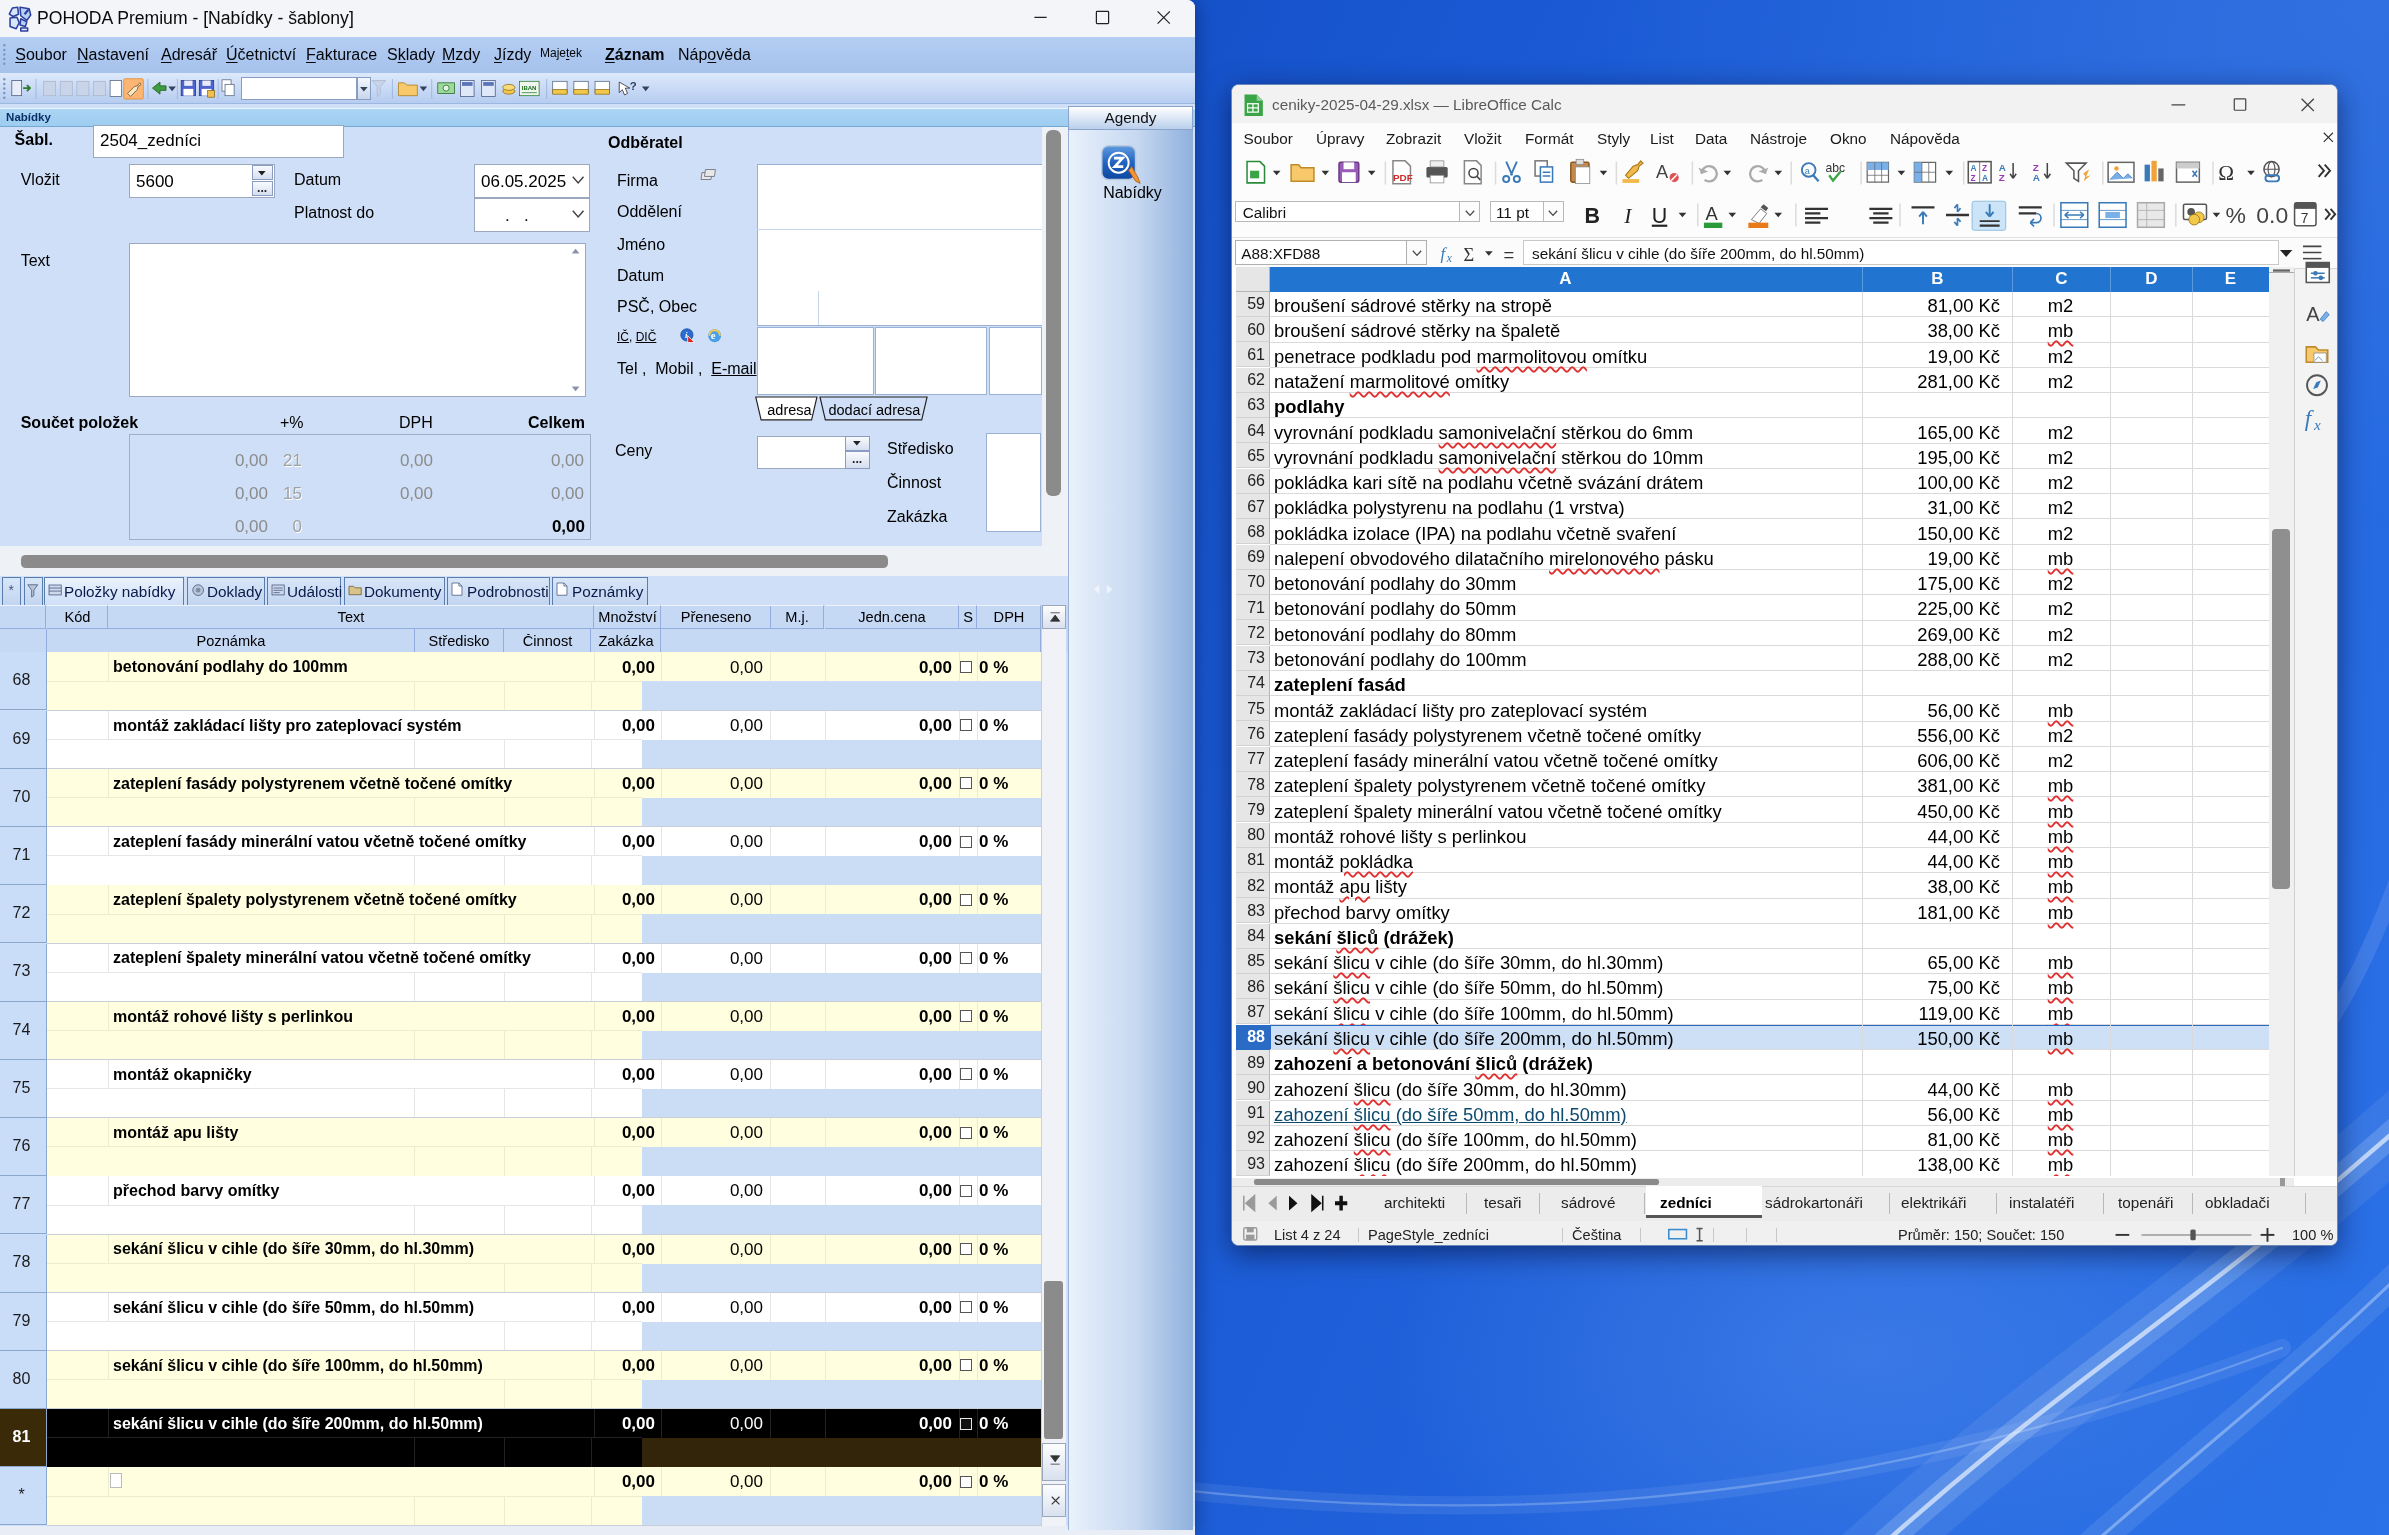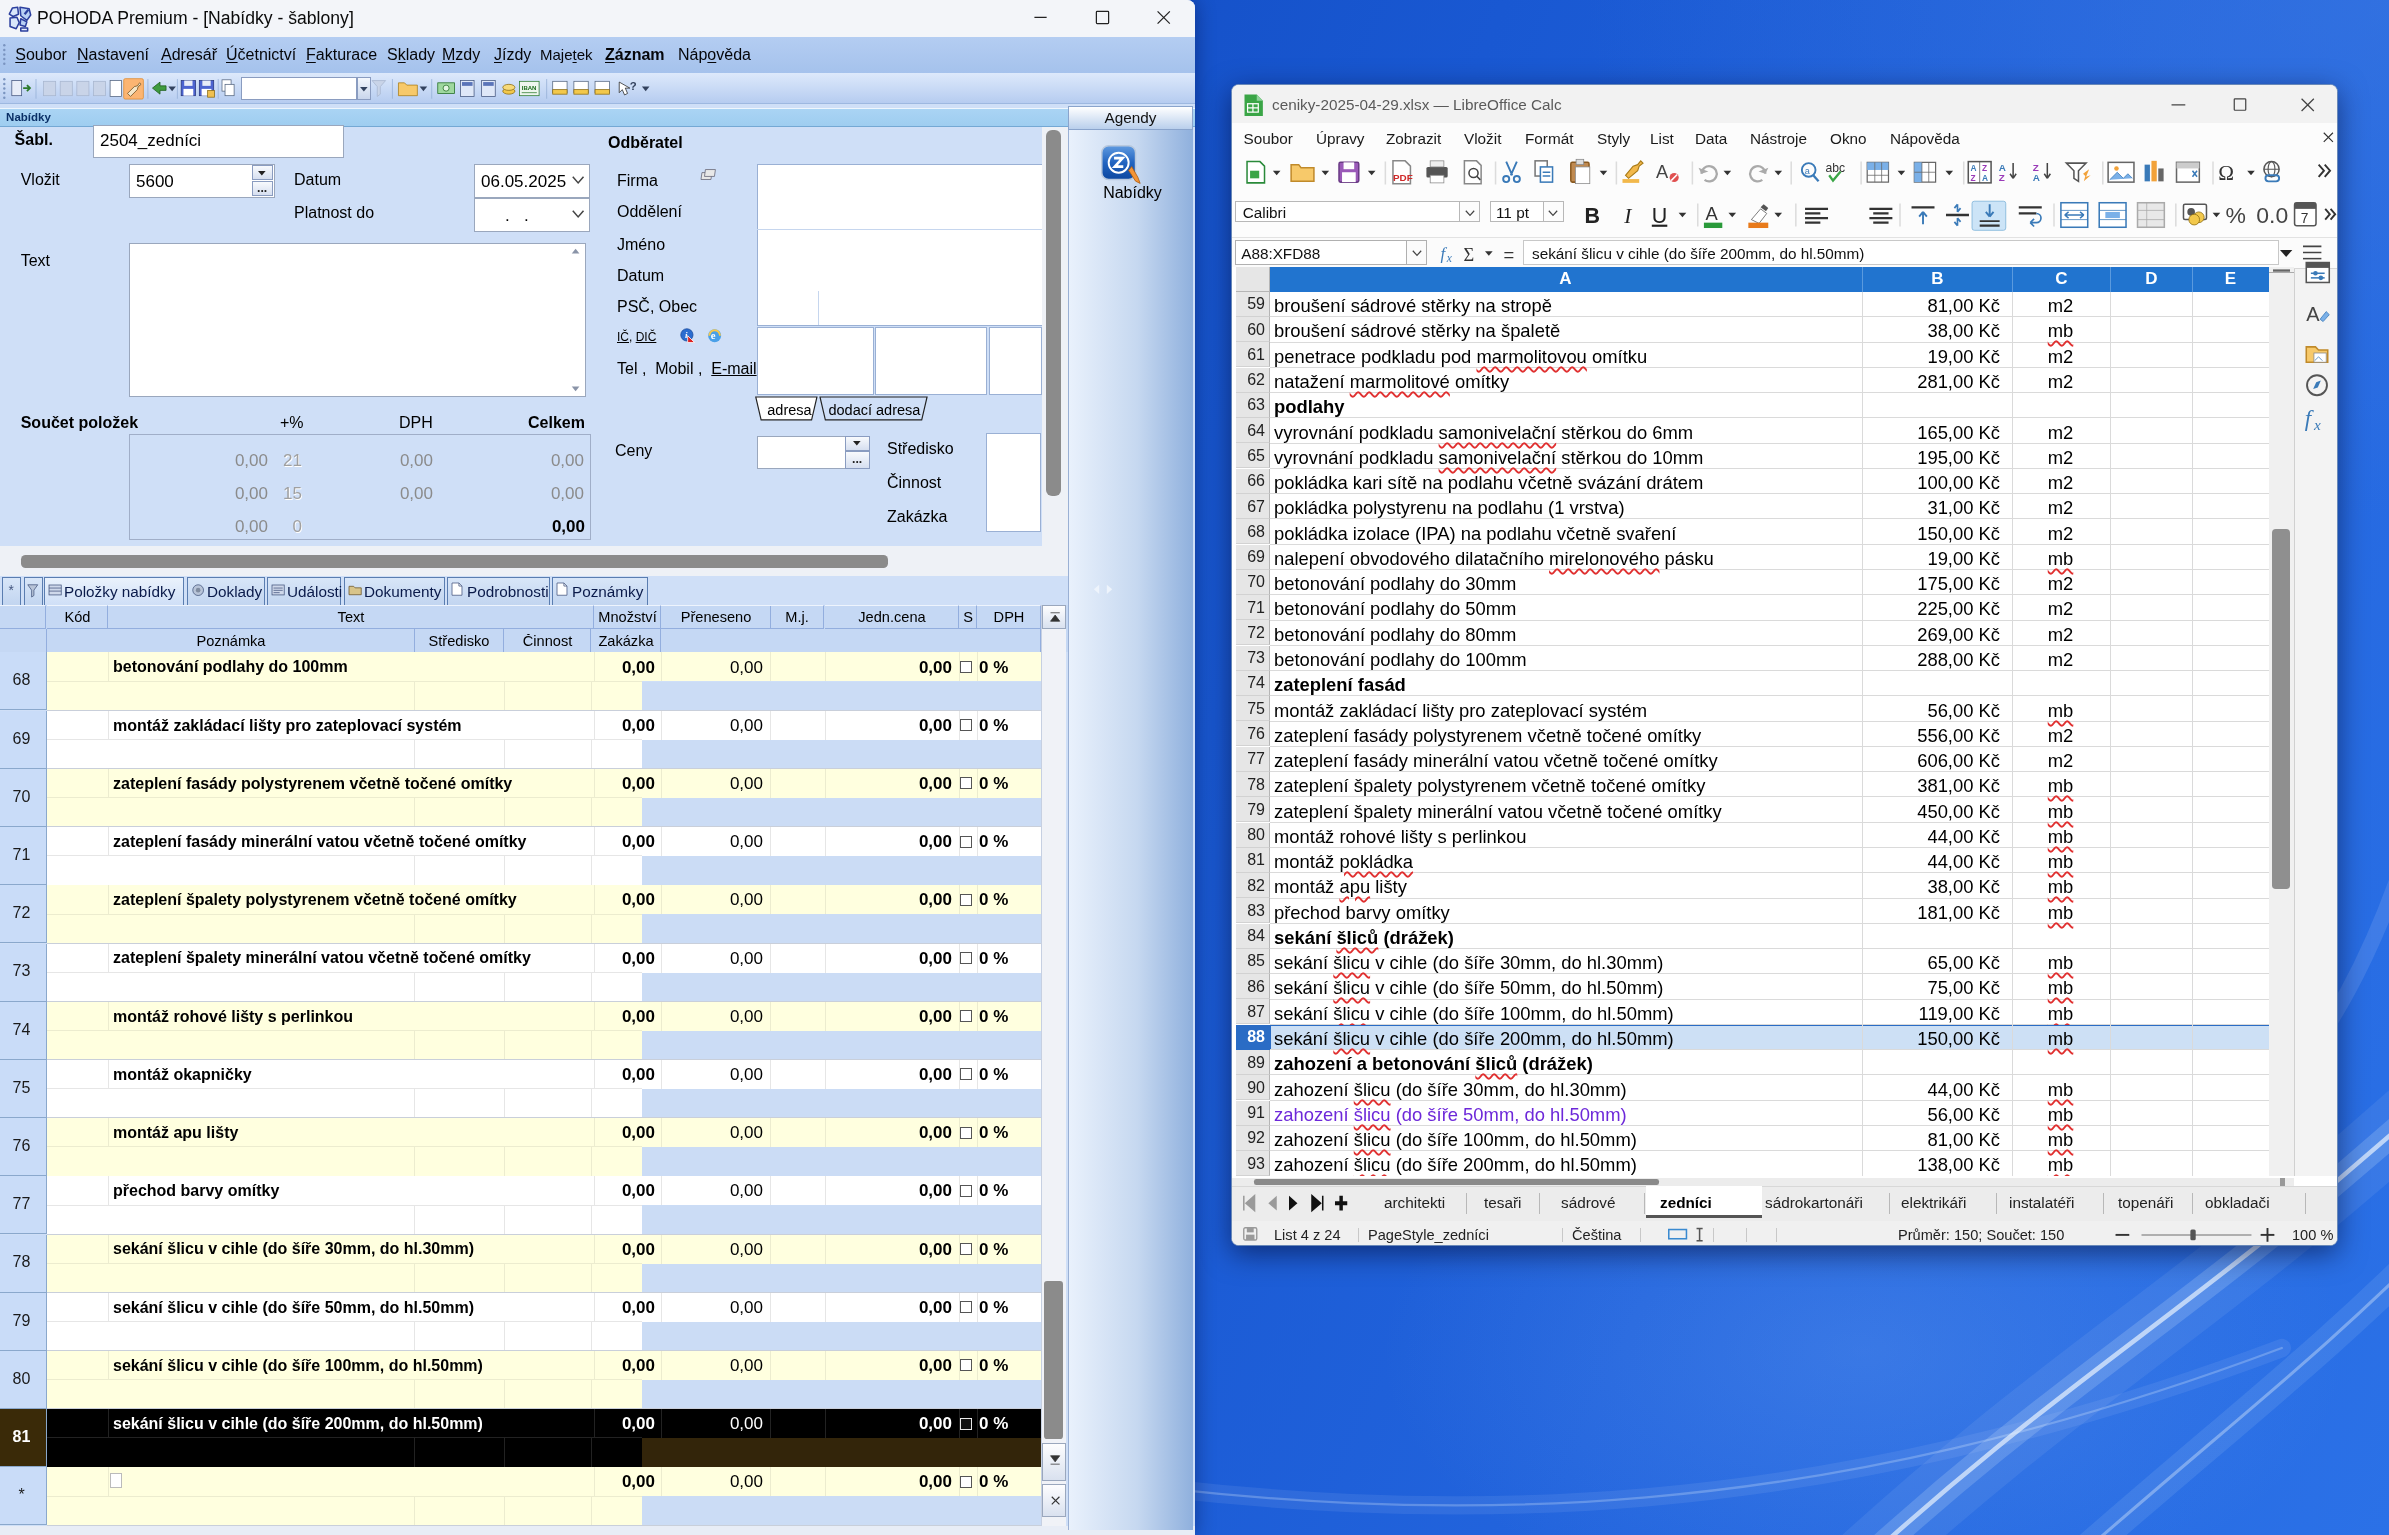--- a/index.html
+++ b/index.html
@@ -57,21 +57,21 @@
         </g>
       </svg>
 <div class="t" style="left:15.3px;top:47px;font-size:16px;color:#05060a;"><span style="text-decoration:underline;text-underline-offset:2.3px;">S</span>oubor</div>
 <div class="t" style="left:77px;top:47px;font-size:16px;color:#05060a;"><span style="text-decoration:underline;text-underline-offset:2.3px;">N</span>astavení</div>
 <div class="t" style="left:161px;top:47px;font-size:16px;color:#05060a;"><span style="text-decoration:underline;text-underline-offset:2.3px;">A</span>dresář</div>
 <div class="t" style="left:226px;top:47px;font-size:16px;color:#05060a;"><span style="text-decoration:underline;text-underline-offset:2.3px;">Ú</span>četnictví</div>
 <div class="t" style="left:306px;top:47px;font-size:16px;color:#05060a;"><span style="text-decoration:underline;text-underline-offset:2.3px;">F</span>akturace</div>
 <div class="t" style="left:387px;top:47px;font-size:16px;color:#05060a;">S<span style="text-decoration:underline;text-underline-offset:2.3px;">k</span>lady</div>
 <div class="t" style="left:442px;top:47px;font-size:16px;color:#05060a;"><span style="text-decoration:underline;text-underline-offset:2.3px;">M</span>zdy</div>
 <div class="t" style="left:494px;top:47px;font-size:16px;color:#05060a;"><span style="text-decoration:underline;text-underline-offset:2.3px;">J</span>ízdy</div>
-<div class="t" style="left:540px;top:47px;font-size:15px;color:#05060a;">Maje<span style="text-decoration:underline;text-underline-offset:2.3px;">t</span>ek</div>
+<div class="t" style="left:540px;top:47px;font-size:12px;color:#05060a;">Maje<span style="text-decoration:underline;text-underline-offset:2.3px;">t</span>ek</div>
 <div class="t" style="left:605px;top:47px;font-size:16px;color:#05060a;font-weight:bold;"><span style="text-decoration:underline;text-underline-offset:2.3px;">Z</span>áznam</div>
 <div class="t" style="left:678px;top:47px;font-size:16px;color:#05060a;">Náp<span style="text-decoration:underline;text-underline-offset:2.3px;">o</span>věda</div>
 <div class="" style="left:0px;top:73px;width:1195px;height:31px;background:linear-gradient(#dde9fb,#b6ccf0);border-bottom:0.8px solid #9db8e0;"></div>
 <svg style="left:1.5px;top:77px;" width="4.6" height="23" viewBox="0 0 6 30">
         <g fill="#7a94c0">
           <circle cx="3" cy="3" r="1.6"></circle>
           <circle cx="3" cy="9" r="1.6"></circle>
           <circle cx="3" cy="15" r="1.6"></circle>
           <circle cx="3" cy="21" r="1.6"></circle>
           <circle cx="3" cy="27" r="1.6"></circle>
@@ -1308,21 +1308,21 @@
 <div class="t" style="left:630px;top:996px;font-size:18.4px;color:#000;width:138px;text-align:right;">44,00 Kč</div>
 <div class="t" style="left:780px;top:996px;font-size:18.4px;color:#000;width:97px;text-align:center;"><span class="wv2">mb</span></div>
 <div style="left:3.8px;top:1016px;width:34px;height:25px;background:#e6e6e6;border-right:0.8px solid #b5b5b5;border-bottom:0.8px solid #d2d2d2;"></div>
 <div class="t" style="left:0px;top:1020px;font-size:16px;color:#222;width:33px;text-align:right;">91</div>
 <div style="left:630px;top:1016px;width:0.8px;height:25px;background:#dadada;"></div>
 <div style="left:780px;top:1016px;width:0.8px;height:25px;background:#dadada;"></div>
 <div style="left:878px;top:1016px;width:0.8px;height:25px;background:#dadada;"></div>
 <div style="left:960px;top:1016px;width:0.8px;height:25px;background:#dadada;"></div>
 <div style="left:1037px;top:1016px;width:0.8px;height:25px;background:#dadada;"></div>
 <div style="left:38px;top:1040px;width:999px;height:0.8px;background:#dadada;"></div>
-<div class="t" style="left:42px;top:1021px;font-size:18.4px;color:#6d28d9;">zahození <span class="wv">šlicu</span> (do šíře 50mm, do hl.50mm)</div>
+<div class="t" style="left:42px;top:1021px;font-size:18.4px;color:#0c4a6e;text-decoration:underline;">zahození <span class="wv">šlicu</span> (do šíře 50mm, do hl.50mm)</div>
 <div class="t" style="left:630px;top:1021px;font-size:18.4px;color:#000;width:138px;text-align:right;">56,00 Kč</div>
 <div class="t" style="left:780px;top:1021px;font-size:18.4px;color:#000;width:97px;text-align:center;"><span class="wv2">mb</span></div>
 <div style="left:3.8px;top:1041px;width:34px;height:25px;background:#e6e6e6;border-right:0.8px solid #b5b5b5;border-bottom:0.8px solid #d2d2d2;"></div>
 <div class="t" style="left:0px;top:1045px;font-size:16px;color:#222;width:33px;text-align:right;">92</div>
 <div style="left:630px;top:1041px;width:0.8px;height:25px;background:#dadada;"></div>
 <div style="left:780px;top:1041px;width:0.8px;height:25px;background:#dadada;"></div>
 <div style="left:878px;top:1041px;width:0.8px;height:25px;background:#dadada;"></div>
 <div style="left:960px;top:1041px;width:0.8px;height:25px;background:#dadada;"></div>
 <div style="left:1037px;top:1041px;width:0.8px;height:25px;background:#dadada;"></div>
 <div style="left:38px;top:1065px;width:999px;height:0.8px;background:#dadada;"></div>

